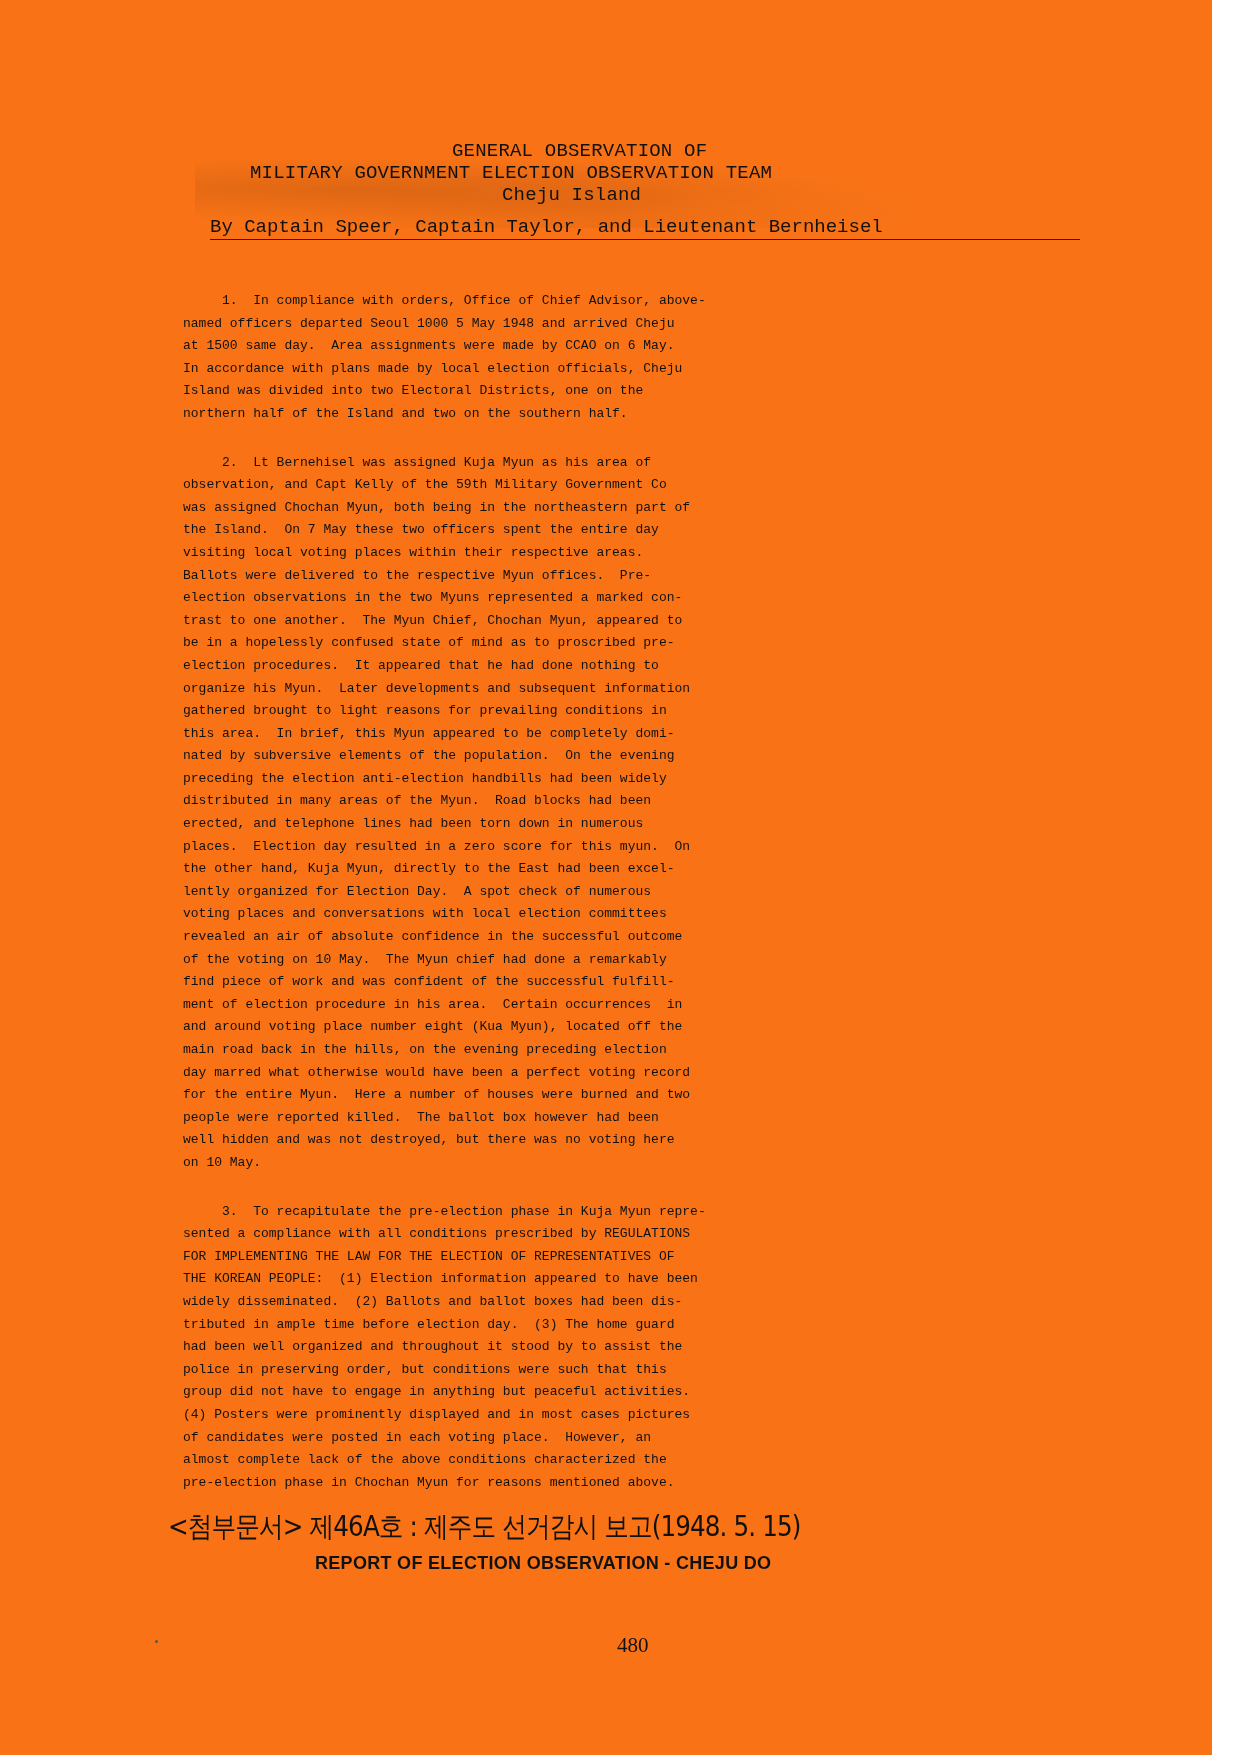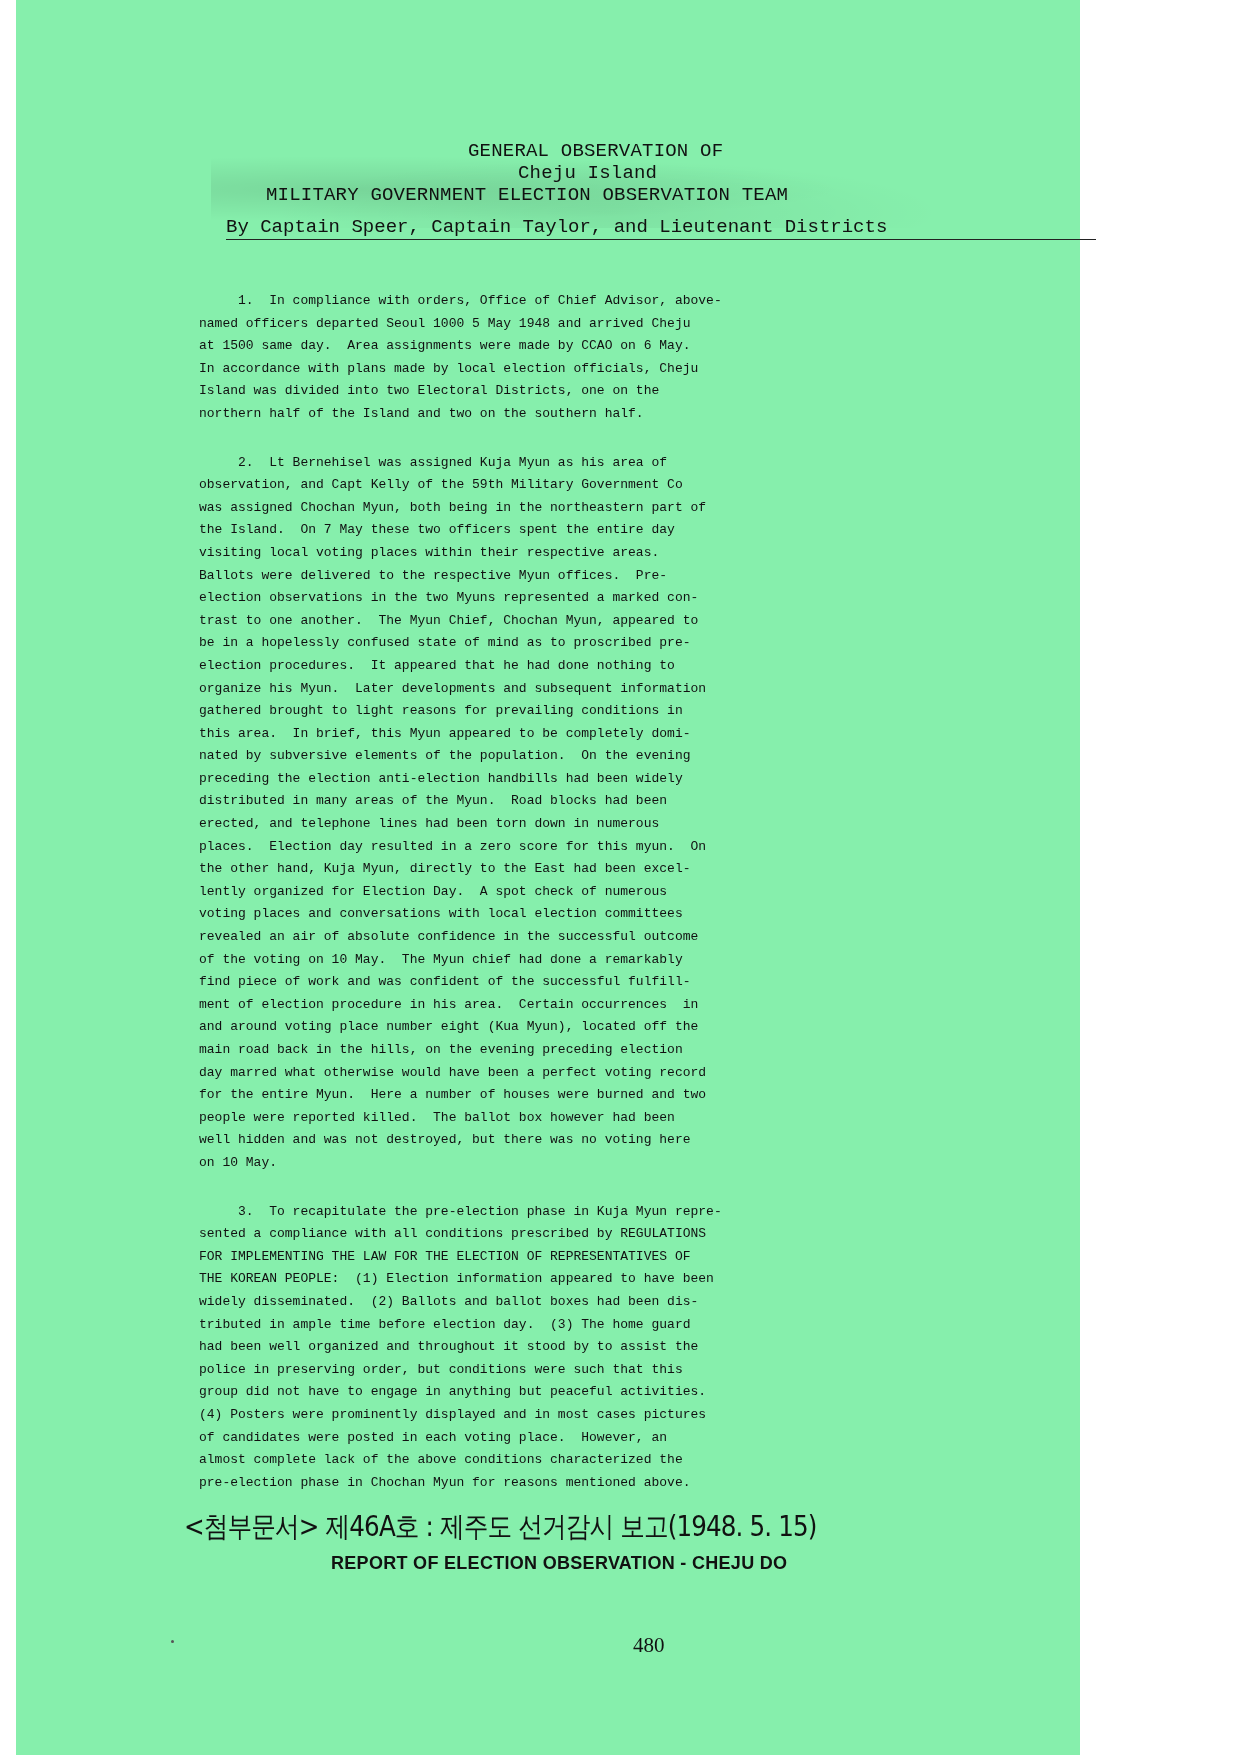--- a/index.html
+++ b/index.html
@@ -1,17 +1,17 @@
 <!DOCTYPE html>
 <html><head>
 <meta charset="utf-8">
 <style>
   html, body { margin: 0; padding: 0; background: #ffffff; }
   body { width: 1240px; height: 1755px; position: relative; overflow: hidden; color: #111; }
-  .page { position: absolute; left: 16px; top: 0; width: 1064px; height: 1755px; background: #86efac; }
+  .page { position: absolute; left: 0; top: 0; width: 1212px; height: 1755px; background: #f97316; }
   .mono { font-family: "Liberation Mono", "DejaVu Sans Mono", monospace; }
   .header { position: absolute; left: 180px; top: 140px; width: 900px; }
   .hline { font-size: 19px; line-height: 22px; white-space: pre; letter-spacing: 0.2px; }
   .h1 { margin-left: 272px; }
   .h2 { margin-left: 70px; }
   .h3 { margin-left: 322px; }
   .byline { margin-top: 10px; margin-left: 30px; font-size: 19px; line-height: 22px; white-space: pre; border-bottom: 1.5px solid #222; padding-bottom: 1px; width: 870px; }
   .smudge { position: absolute; left: 195px; top: 150px; width: 720px; height: 78px;
     background: radial-gradient(ellipse at 20% 50%, rgba(0,0,0,0.10), rgba(0,0,0,0) 60%),
                 radial-gradient(ellipse at 55% 80%, rgba(0,0,0,0.06), rgba(0,0,0,0) 60%);
@@ -25,23 +25,23 @@
   .dot { position: absolute; width: 3px; height: 3px; background: #555; border-radius: 50%; }
 </style>
 </head>
 <body>
 
 <div class="page">
   <div class="smudge"></div>
 
   <div class="header mono">
     <div class="hline h1">GENERAL OBSERVATION OF</div>
+    <div class="hline h2">MILITARY GOVERNMENT ELECTION OBSERVATION TEAM</div>
     <div class="hline h3">Cheju Island</div>
-    <div class="hline h2">MILITARY GOVERNMENT ELECTION OBSERVATION TEAM</div>
-    <div class="byline">By Captain Speer, Captain Taylor, and Lieutenant Districts</div>
+    <div class="byline">By Captain Speer, Captain Taylor, and Lieutenant Bernheisel</div>
   </div>
 
   <div class="body mono">
     <div class="para" id="para-0"><div>     1.  In compliance with orders, Office of Chief Advisor, above-</div><div>named officers departed Seoul 1000 5 May 1948 and arrived Cheju</div><div>at 1500 same day.  Area assignments were made by CCAO on 6 May.</div><div>In accordance with plans made by local election officials, Cheju</div><div>Island was divided into two Electoral Districts, one on the</div><div>northern half of the Island and two on the southern half.</div></div>
     <div class="para p2" id="para-1"><div>     2.  Lt Bernehisel was assigned Kuja Myun as his area of</div><div>observation, and Capt Kelly of the 59th Military Government Co</div><div>was assigned Chochan Myun, both being in the northeastern part of</div><div>the Island.  On 7 May these two officers spent the entire day</div><div>visiting local voting places within their respective areas.</div><div>Ballots were delivered to the respective Myun offices.  Pre-</div><div>election observations in the two Myuns represented a marked con-</div><div>trast to one another.  The Myun Chief, Chochan Myun, appeared to</div><div>be in a hopelessly confused state of mind as to proscribed pre-</div><div>election procedures.  It appeared that he had done nothing to</div><div>organize his Myun.  Later developments and subsequent information</div><div>gathered brought to light reasons for prevailing conditions in</div><div>this area.  In brief, this Myun appeared to be completely domi-</div><div>nated by subversive elements of the population.  On the evening</div><div>preceding the election anti-election handbills had been widely</div><div>distributed in many areas of the Myun.  Road blocks had been</div><div>erected, and telephone lines had been torn down in numerous</div><div>places.  Election day resulted in a zero score for this myun.  On</div><div>the other hand, Kuja Myun, directly to the East had been excel-</div><div>lently organized for Election Day.  A spot check of numerous</div><div>voting places and conversations with local election committees</div><div>revealed an air of absolute confidence in the successful outcome</div><div>of the voting on 10 May.  The Myun chief had done a remarkably</div><div>find piece of work and was confident of the successful fulfill-</div><div>ment of election procedure in his area.  Certain occurrences  in</div><div>and around voting place number eight (Kua Myun), located off the</div><div>main road back in the hills, on the evening preceding election</div><div>day marred what otherwise would have been a perfect voting record</div><div>for the entire Myun.  Here a number of houses were burned and two</div><div>people were reported killed.  The ballot box however had been</div><div>well hidden and was not destroyed, but there was no voting here</div><div>on 10 May.</div></div>
     <div class="para" id="para-2"><div>     3.  To recapitulate the pre-election phase in Kuja Myun repre-</div><div>sented a compliance with all conditions prescribed by REGULATIONS</div><div>FOR IMPLEMENTING THE LAW FOR THE ELECTION OF REPRESENTATIVES OF</div><div>THE KOREAN PEOPLE:  (1) Election information appeared to have been</div><div>widely disseminated.  (2) Ballots and ballot boxes had been dis-</div><div>tributed in ample time before election day.  (3) The home guard</div><div>had been well organized and throughout it stood by to assist the</div><div>police in preserving order, but conditions were such that this</div><div>group did not have to engage in anything but peaceful activities.</div><div>(4) Posters were prominently displayed and in most cases pictures</div><div>of candidates were posted in each voting place.  However, an</div><div>almost complete lack of the above conditions characterized the</div><div>pre-election phase in Chochan Myun for reasons mentioned above.</div></div>
   </div>
 
   <div class="caption">&lt;첨부문서&gt; 제46A호 : 제주도 선거감시 보고(1948. 5. 15)</div>
   <div class="subtitle">REPORT OF ELECTION OBSERVATION - CHEJU DO</div>

